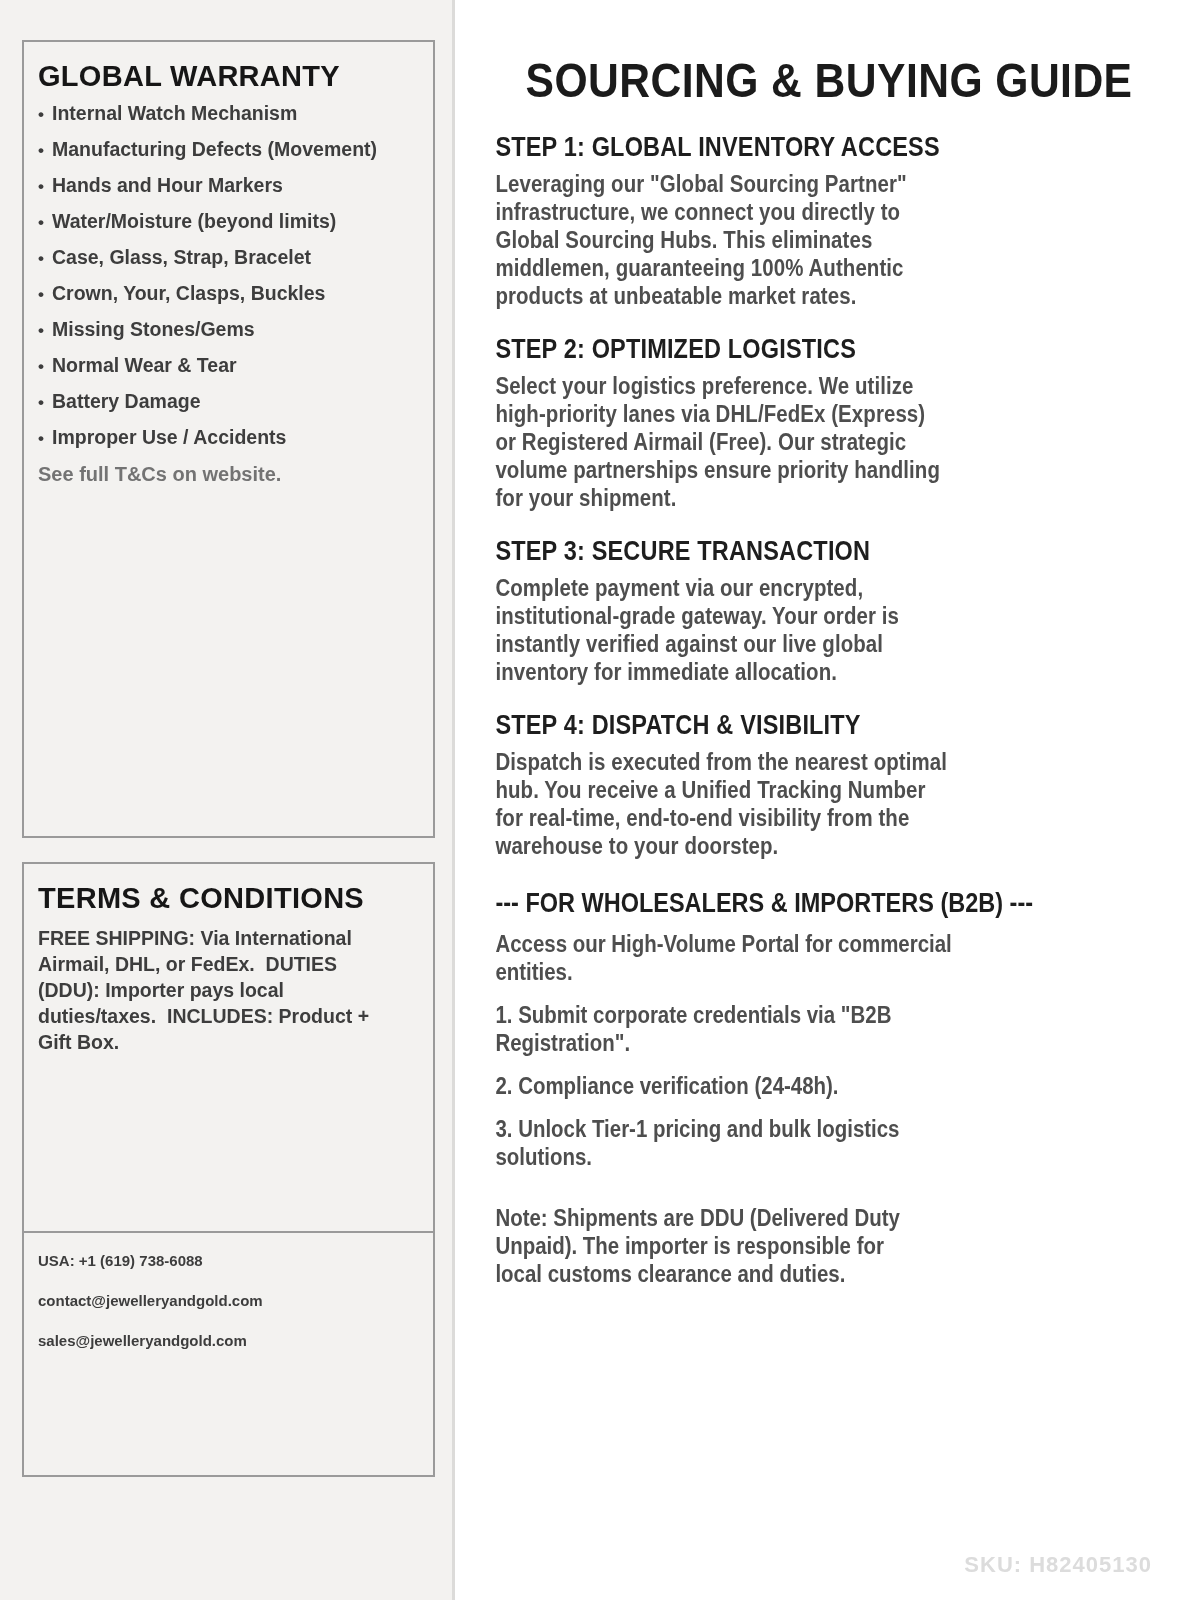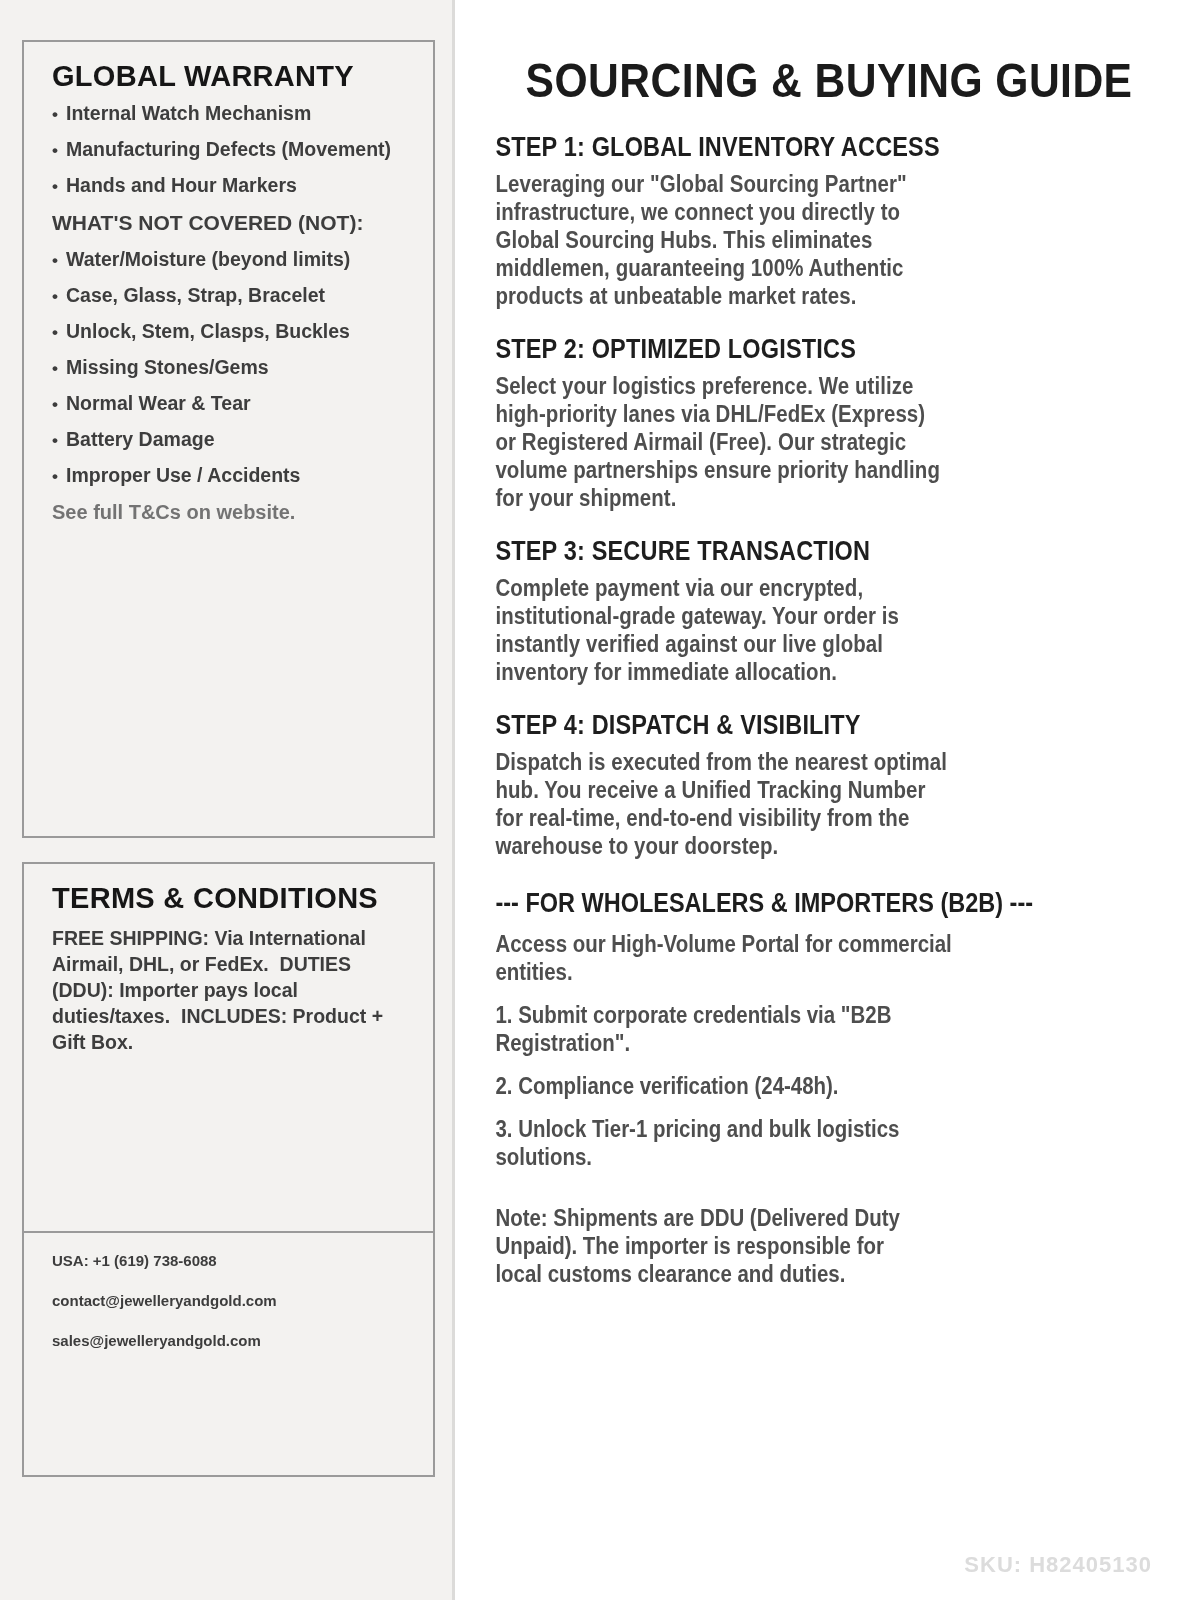--- a/index.html
+++ b/index.html
@@ -11,21 +11,21 @@
   }
   .pre { white-space:pre-wrap; }
 
   
   .sidebar {
     position:absolute; left:0; top:0; width:455px; height:1600px;
     background:#f3f2f0; border-right:3px solid #dcdbd9; box-sizing:border-box;
   }
   .panel {
     position:absolute; left:22px; width:413px; box-sizing:border-box;
-    border:2px solid #9a9a9a; background:#f3f2f0; padding:18px 16px 16px 28px;
+    border:2px solid #9a9a9a; background:#f3f2f0; padding:18px 16px 16px 14px;
   }
   .panel-warranty { top:40px;  height:798px; }
   .panel-terms    { top:862px; height:398px; }
   .panel-contact  { top:1231px;height:246px; }
 
   .panel h2 {
     margin:0 0 10px 0; font-size:29px; font-weight:bold; color:#161616;
     letter-spacing:0.3px;
   }
   .panel h3 {
@@ -104,33 +104,32 @@
         </div>
       <div class="bitem">
           <span class="dot">•</span>
           <span>Manufacturing Defects (Movement)</span>
         </div>
       <div class="bitem">
           <span class="dot">•</span>
           <span>Hands and Hour Markers</span>
         </div>
     </div>
-    <h3 class="group-gap">WHAT'S NOT COVERED (NOT):</h3>
     <div class="blist">
       <div class="bitem">
           <span class="dot">•</span>
           <span>Water/Moisture (beyond limits)</span>
         </div>
       <div class="bitem">
           <span class="dot">•</span>
           <span>Case, Glass, Strap, Bracelet</span>
         </div>
       <div class="bitem">
           <span class="dot">•</span>
-          <span>Unlock, Stem, Clasps, Buckles</span>
+          <span>Crown, Your, Clasps, Buckles</span>
         </div>
       <div class="bitem">
           <span class="dot">•</span>
           <span>Missing Stones/Gems</span>
         </div>
       <div class="bitem">
           <span class="dot">•</span>
           <span>Normal Wear &amp; Tear</span>
         </div>
       <div class="bitem">

